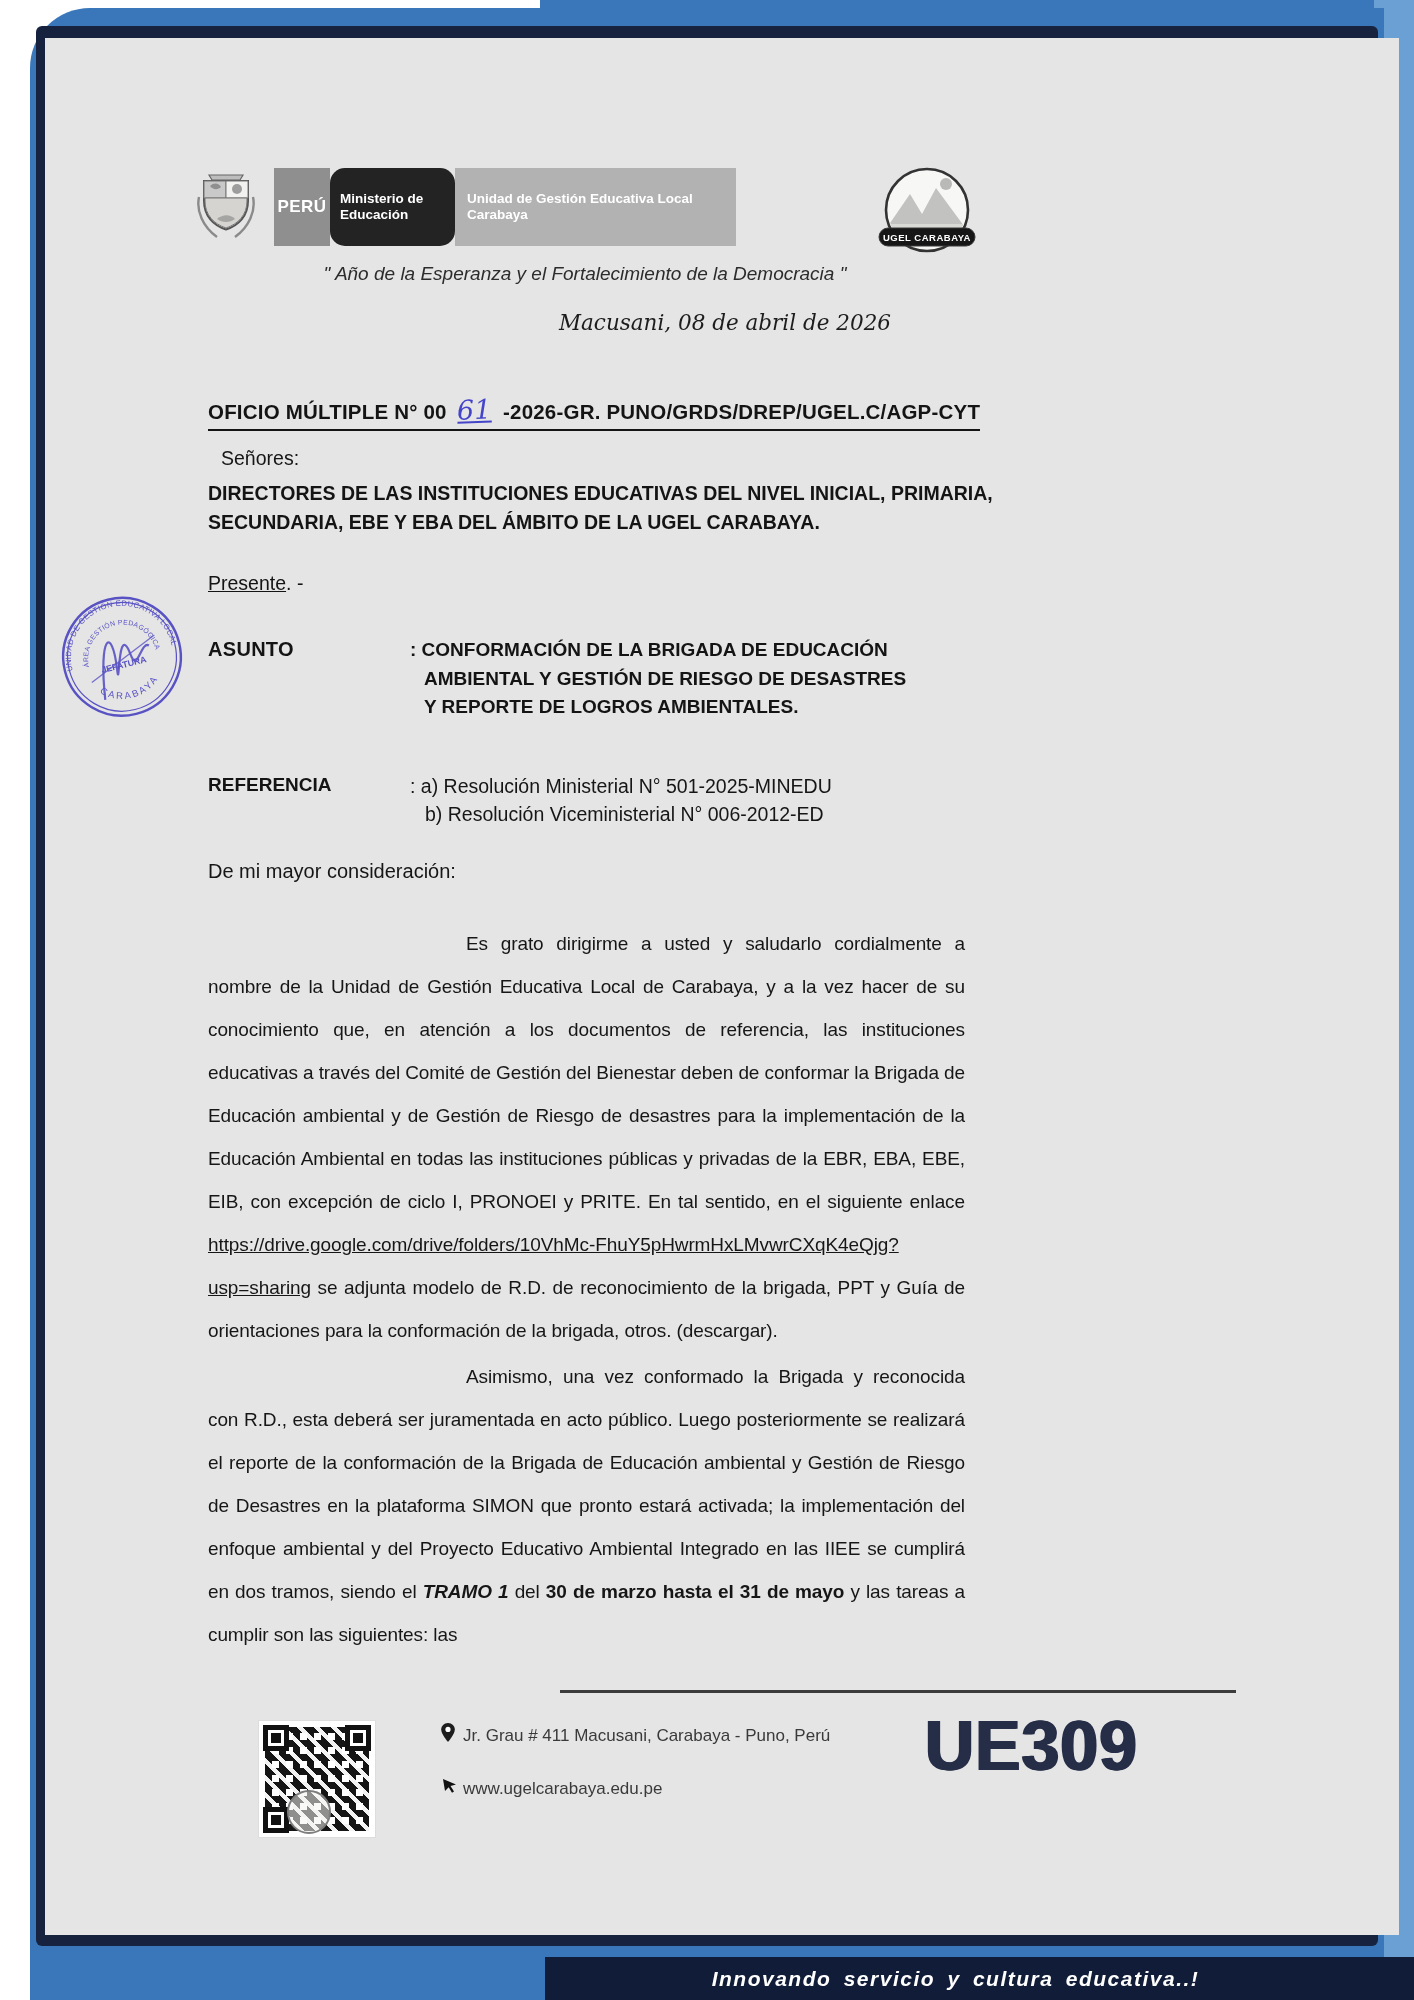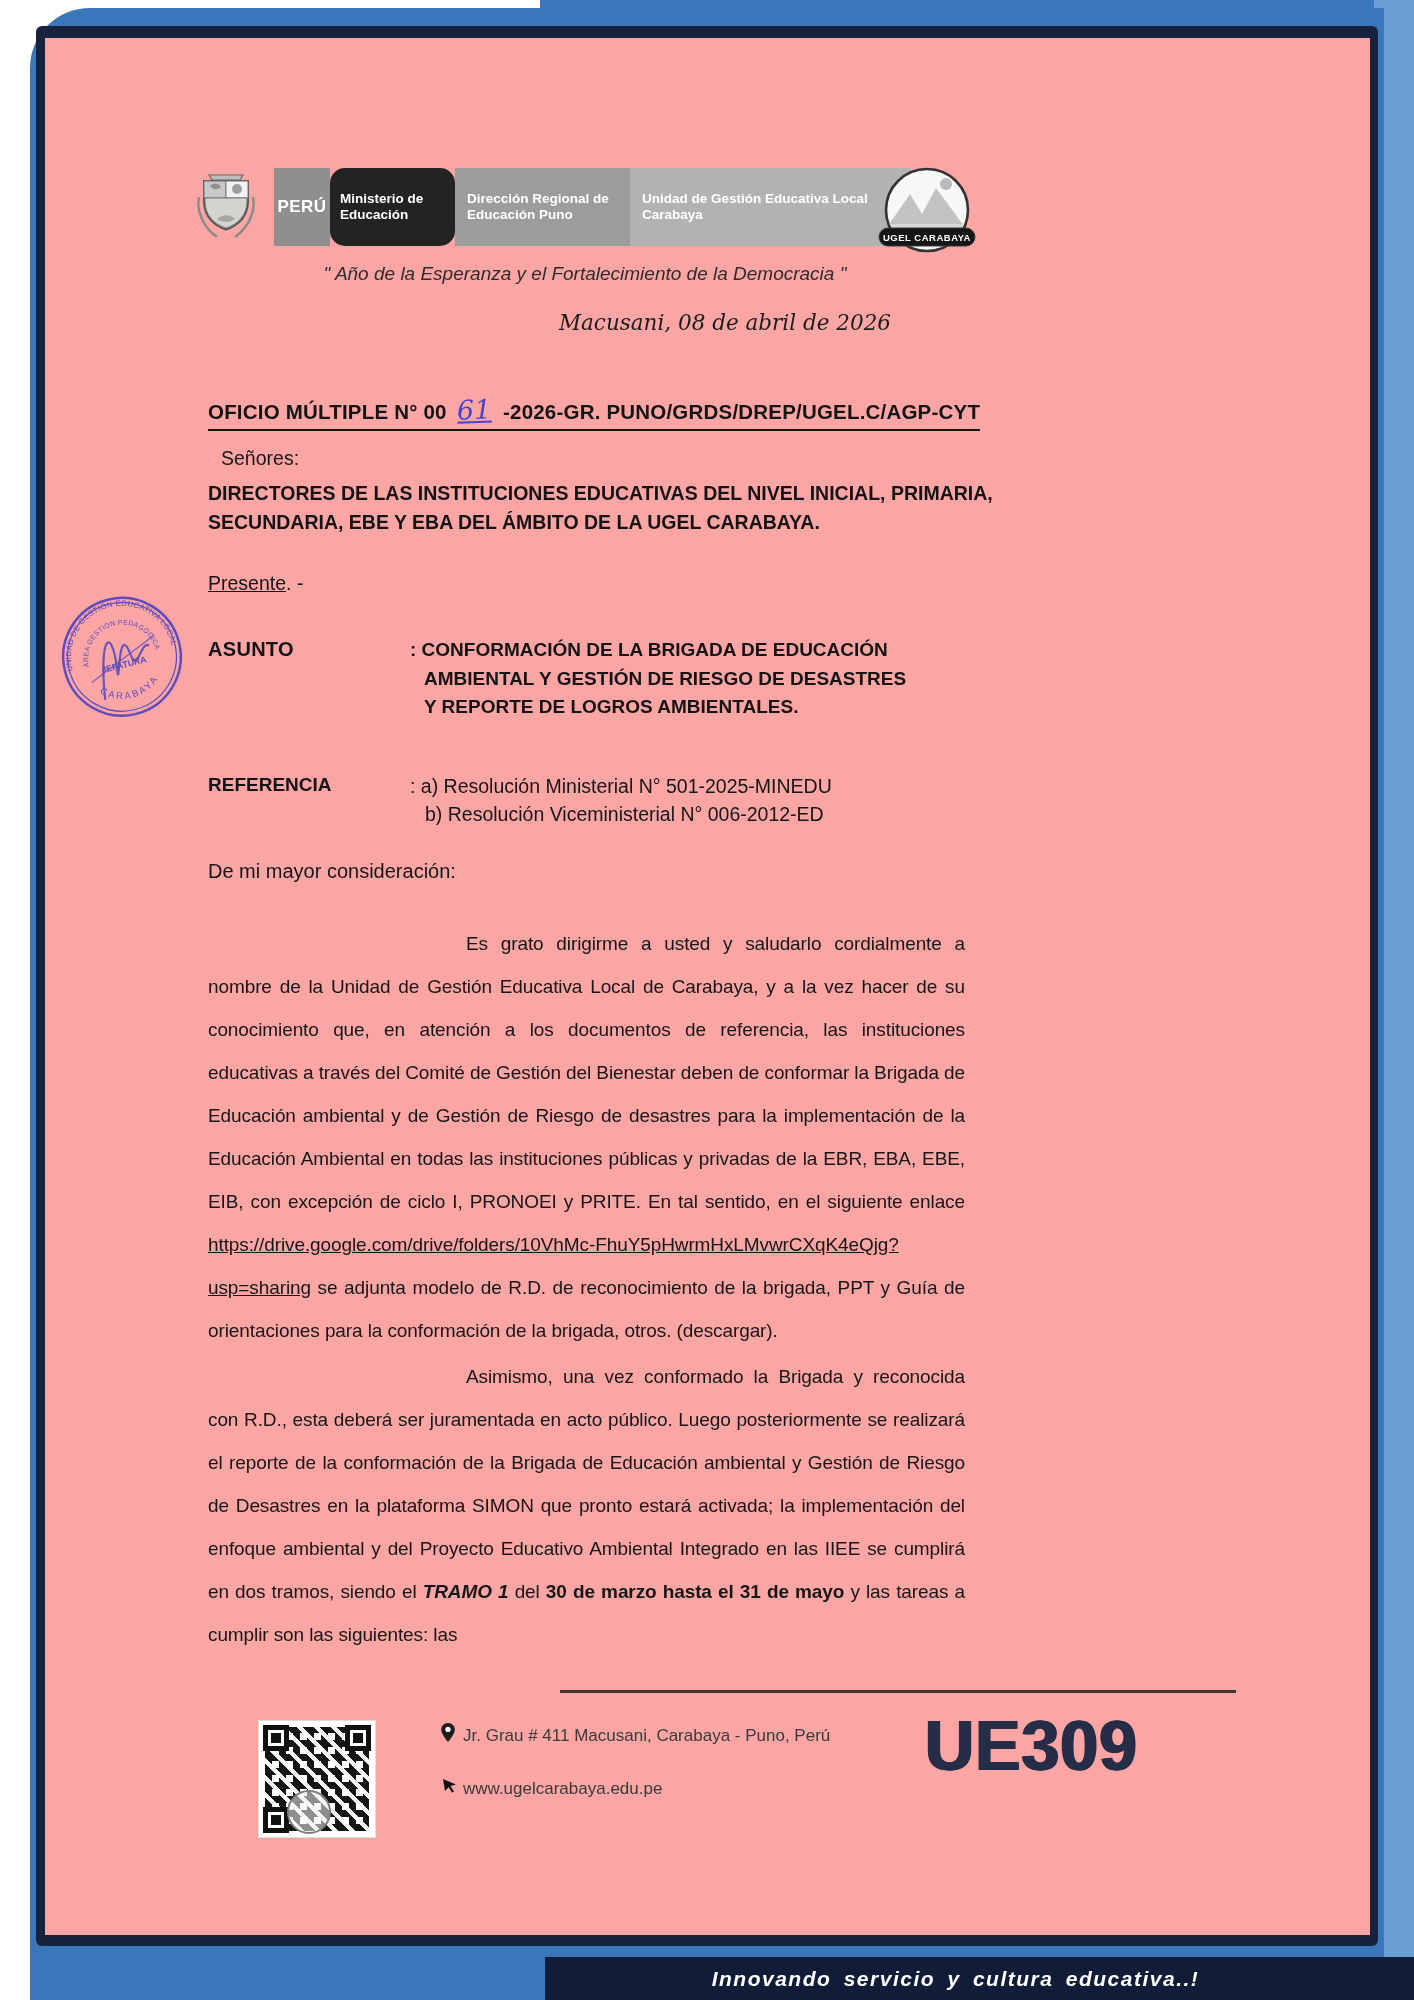--- a/index.html
+++ b/index.html
@@ -6,21 +6,21 @@
   body{
     width:1414px;height:2000px;position:relative;overflow:hidden;
     background:#ffffff;font-family:"Liberation Sans",sans-serif;
     -webkit-font-smoothing:antialiased;
   }
   
   .bg-top-sliver{position:absolute;left:540px;top:0;width:874px;height:40px;background:#3a77ba;}
   .bg-right-strip{position:absolute;left:1374px;top:0;width:40px;height:2000px;background:#6aa0d4;}
   .bg-main{position:absolute;left:30px;top:8px;width:1354px;height:1992px;background:#3a77ba;border-top-left-radius:60px;}
   .doc-frame{position:absolute;left:36px;top:26px;width:1342px;height:1920px;background:#16223e;border-radius:6px;}
-  .doc-page{position:absolute;left:45px;top:38px;width:1325px;height:1897px;background:#fca5a5;}
+  .doc-page{position:absolute;left:45px;top:38px;width:1325px;height:1897px;background:#e5e5e5;padding-left:29px;}
   .slogan-bar{
     position:absolute;left:545px;top:1957px;width:869px;height:43px;background:#111d38;
     display:flex;align-items:center;justify-content:center;padding-right:90px;box-sizing:border-box;padding-left:42px;
   }
   .slogan-bar span{
     color:#ffffff;font-style:italic;font-weight:bold;font-size:21px;letter-spacing:1.5px;word-spacing:5px;
   }
   
   .mast-bar{position:absolute;left:229px;top:130px;height:78px;display:flex;}
   .mast-seg{display:flex;align-items:center;box-sizing:border-box;color:#fff;}
@@ -105,23 +105,20 @@
     <path d="M4,26 c-3,14 4,30 18,40 M58,26 c3,14 -4,30 -18,40" fill="none" stroke="#8a8a8a" stroke-width="2.4"></path>
   </svg>
 
   <div class="mast-bar">
     <div class="mast-seg seg-peru">
       <span>PERÚ</span>
     </div>
     <div class="mast-seg seg-minedu">
       <span>Ministerio de Educación</span>
     </div>
-    <div class="mast-seg seg-drep">
-      <span>Dirección Regional de Educación Puno</span>
-    </div>
     <div class="mast-seg seg-ugel">
       <span>Unidad de Gestión Educativa Local Carabaya</span>
     </div>
   </div>
 
   <svg class="seal" width="98" height="110" viewBox="0 0 98 110">
     <defs>
         <clipPath id="sealclip">
           <circle cx="49" cy="46" r="39"></circle>
         </clipPath>

